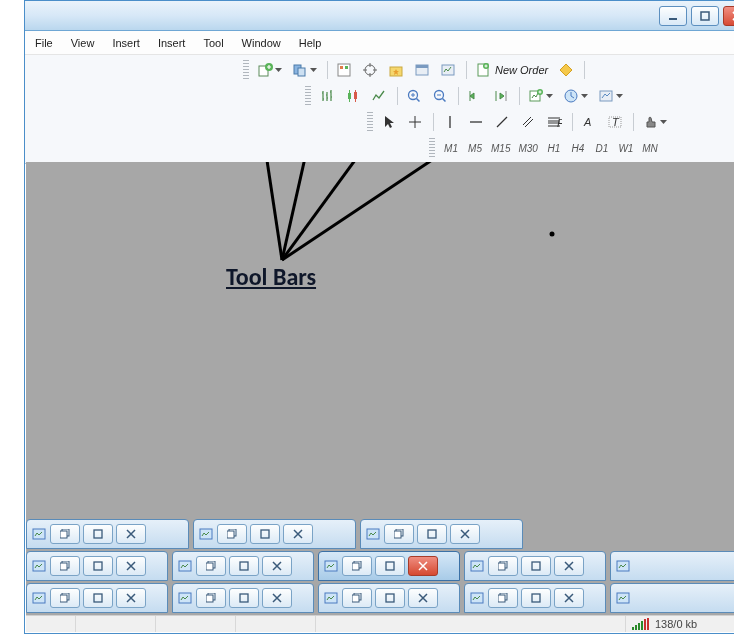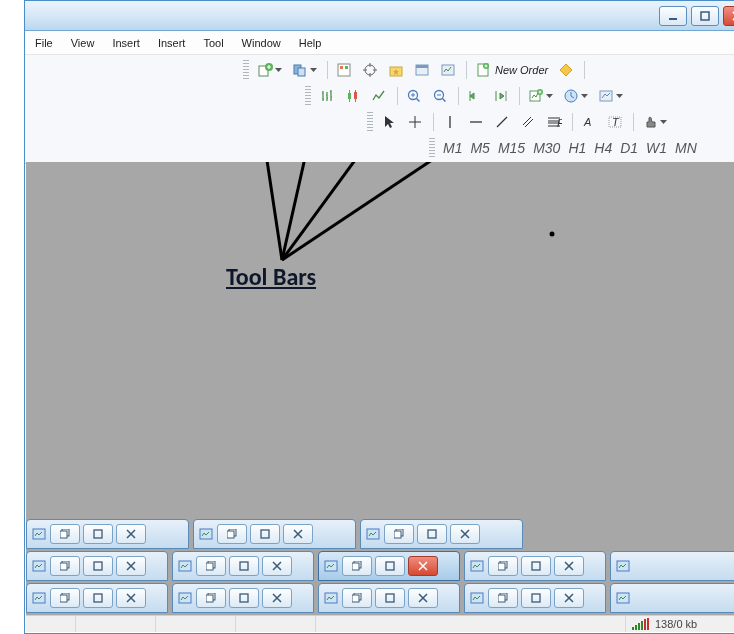--- a/index.html
+++ b/index.html
@@ -24,21 +24,21 @@
 .toolbar-row.r3 { padding-left: 342px; }
 .toolbar-row.r4 { padding-left: 404px; }
 
 .grip { width: 6px; height: 20px; margin-right: 4px; background: repeating-linear-gradient(to bottom, #b0b6bd 0 1px, transparent 1px 3px); }
 
 .tb-btn { min-width: 22px; height: 22px; display: inline-flex; align-items: center; justify-content: center; margin-right: 2px; border: 1px solid transparent; border-radius: 2px; cursor: pointer; padding: 0 3px; }
 .tb-btn.with-text { gap: 4px; font-size: 11px; color: #222; }
 .tb-sep { width: 1px; height: 18px; background: #c8cdd3; margin: 0 4px; }
 .tb-btn svg { display: block; }
 
-.tf-btn { min-width: 24px; height: 20px; display: inline-flex; align-items: center; justify-content: center; font-size: 14px; color: #555; border: 1px solid transparent; cursor: pointer; padding: 0 3px; }
+.tf-btn { min-width: 24px; height: 20px; display: inline-flex; align-items: center; justify-content: center; font-size: 10px; color: #555; border: 1px solid transparent; cursor: pointer; padding: 0 3px; }
 
 .workspace { position: absolute; left: 1px; right: 1px; top: 161px; bottom: 18px; background: #a7a7a7; overflow: hidden; }
 
 .annotation { position: absolute; left: 200px; top: 100px; font-family: Calibri, Arial, sans-serif; font-size: 24px; font-weight: bold; color: #0f172a; text-decoration: underline; }
 .annotation-lines { position: absolute; left: 0; top: 0; pointer-events: none; }
 
 .child-windows { position: absolute; left: 0; right: 0; bottom: 0; }
 .cw-row { height: 32px; display: flex; overflow: hidden; }
 .cw { width: 163px; height: 30px; border: 1px solid #5a8bb8; background: linear-gradient(to bottom, #e6f0f9, #c5dcf0); border-radius: 4px 4px 0 0; margin-right: 4px; display: flex; align-items: center; padding: 0 4px; gap: 3px; }
 .cw.active { background: linear-gradient(to bottom, #d6e8f7, #a8cbe8); border-color: #3b71a6; }

